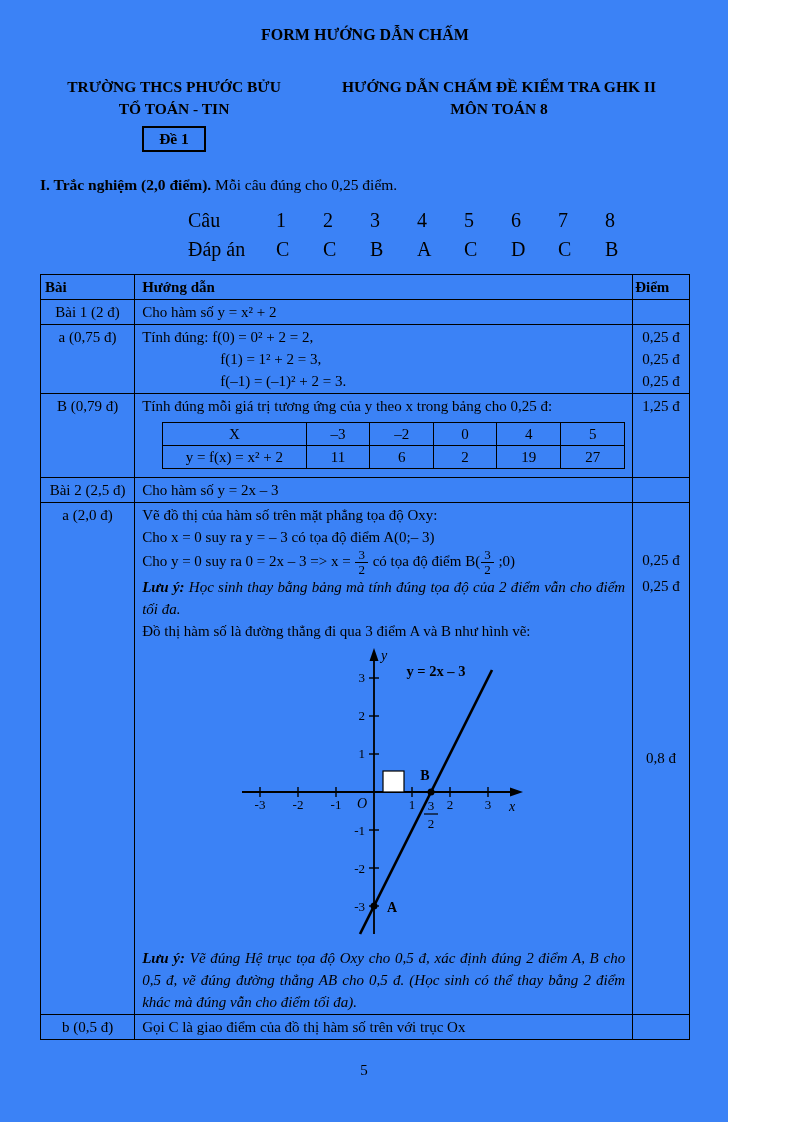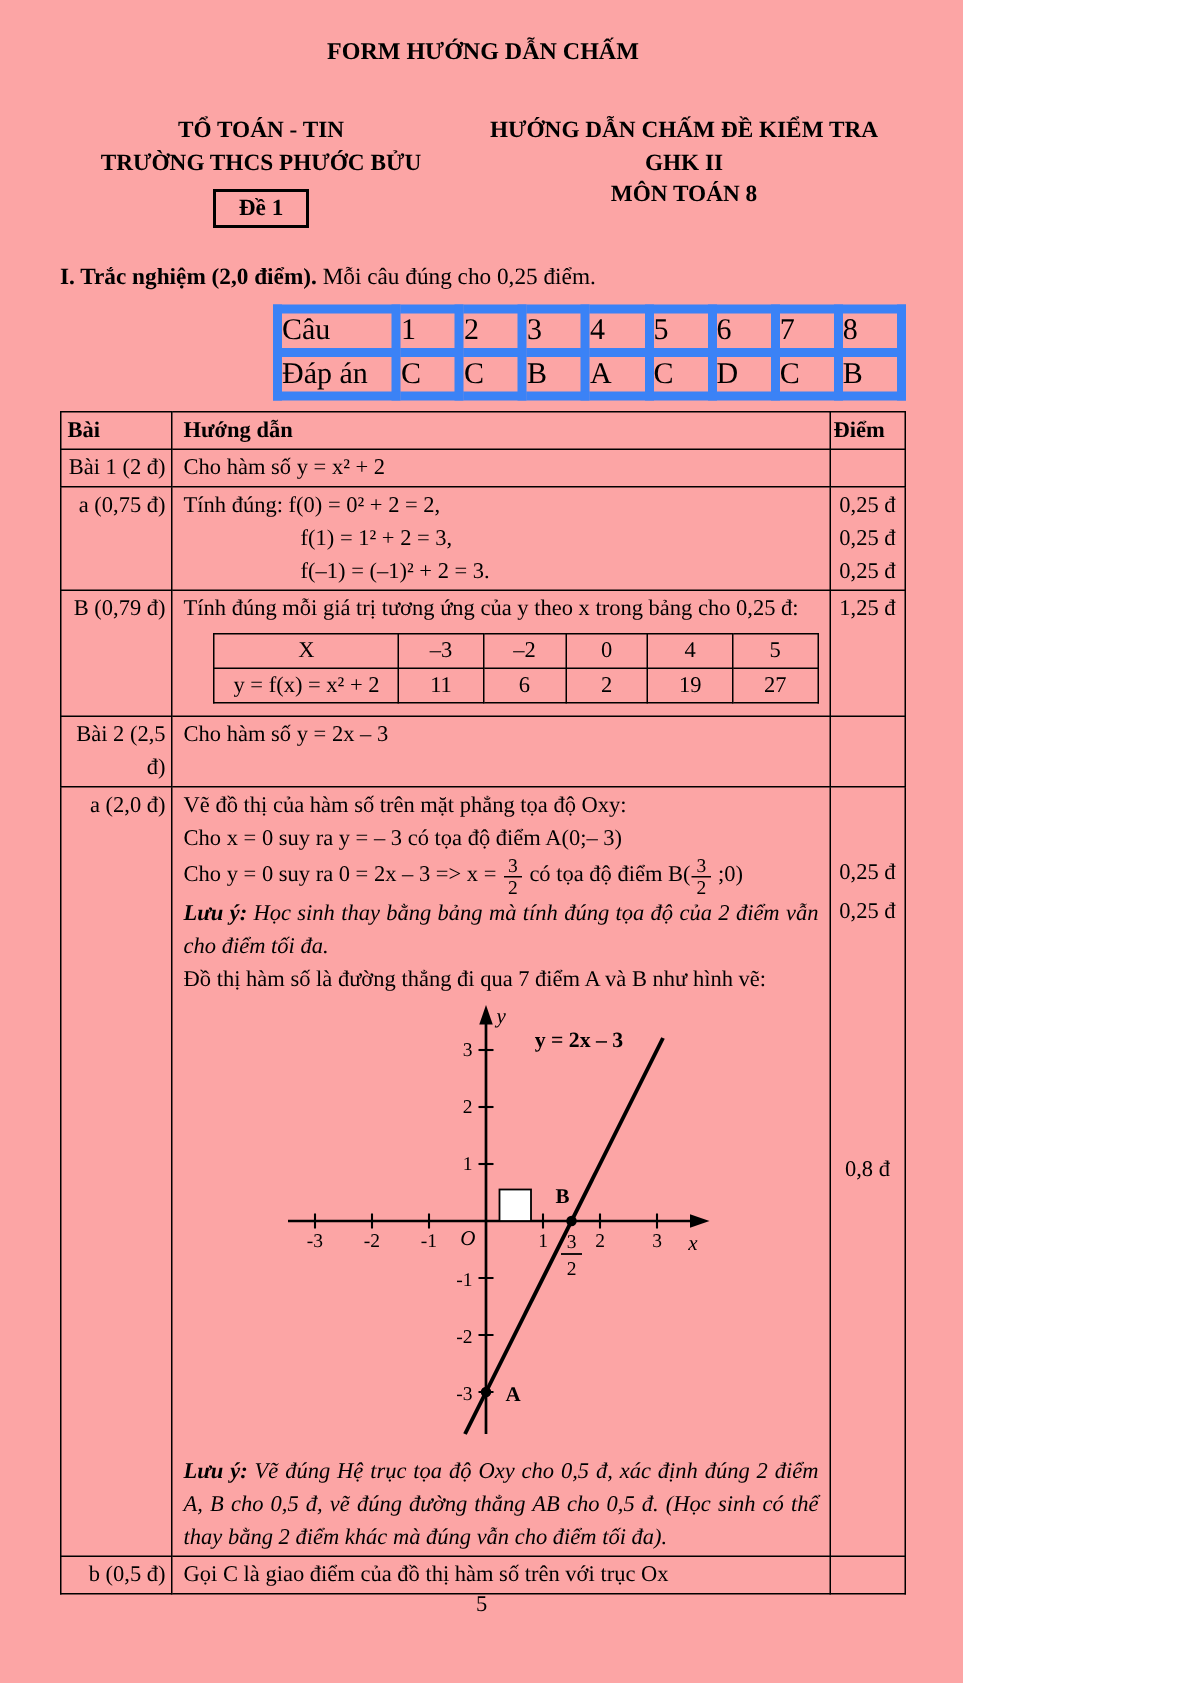--- a/index.html
+++ b/index.html
@@ -1,34 +1,34 @@
 <!DOCTYPE html>
 <html><head>
 <meta charset="utf-8">
 <style>
   *{margin:0;padding:0;box-sizing:border-box;}
   html,body{background:#fff;}
   body{width:794px;height:1122px;font-family:"Liberation Serif",serif;color:#000;}
-  .page{position:relative;width:642px;height:1122px;padding:26px 38px 0 40px;overflow:hidden;background:#fca5a5;}
+  .page{position:relative;width:728px;height:1122px;padding:26px 38px 0 40px;overflow:hidden;background:#3b82f6;}
   .form-title{text-align:center;font-weight:bold;font-size:16px;}
   .header{display:flex;margin-top:32px;}
   .header-left{width:268px;text-align:center;font-weight:bold;font-size:15.5px;line-height:1.4;}
   .header-right{flex:1;text-align:center;font-weight:bold;font-size:15.5px;line-height:1.4;}
   .exam-code-box{display:inline-block;border:2px solid #000;padding:0 15px;margin-top:7px;}
   .sec-heading{margin-top:24px;font-size:15.5px;}
   .sec-heading .bold{font-weight:bold;}
   .mc-table{border-collapse:collapse;margin:9px 0 0 142px;}
   .mc-table td{border:6px solid #3b82f6;text-align:left;height:23px;font-size:20px;padding:0;}
   .mc-lbl{width:88px;}
   .mc-val{width:47px;}
   .sec2-heading{margin-top:18px;font-weight:bold;font-size:15.5px;}
   .main-table{border-collapse:collapse;margin-top:7px;}
   .main-table td{border:1px solid #000;vertical-align:top;font-size:15px;line-height:22px;}
   .hrow td{text-align:left;font-weight:bold;height:25px;vertical-align:middle;margin-top:45px;}
-  .col-bai{width:110px;text-align:right;padding:1px 4px;}
+  .col-bai{width:110px;text-align:center;padding:1px 4px;}
   .col-hd{width:546px;padding:1px 7px;}
   .col-pts{width:62px;text-align:center;padding:1px 2px;}
   .indent{padding-left:78px;}
   .inner-table{border-collapse:collapse;margin:5px 0 7px 20px;}
   .inner-table td{border:1px solid #000;text-align:center;height:23px;font-size:15px;padding:0 4px;vertical-align:middle;}
   .it-first{width:152px;}
   .it-val{width:67px;}
   .note{font-style:italic;text-align:justify;}
   .note .nlabel{font-weight:bold;}
   .frac{display:inline-block;vertical-align:middle;text-align:center;line-height:1.05;margin:0 1px;}
@@ -48,22 +48,22 @@
 </style>
 </head>
 <body>
 
 <div class="page">
 
   <div class="form-title">FORM HƯỚNG DẪN CHẤM</div>
 
   <div class="header">
     <div class="header-left">
+      <div>TRƯỜNG THCS PHƯỚC BỬU</div>
       <div>TỔ TOÁN - TIN</div>
-      <div>TRƯỜNG THCS PHƯỚC BỬU</div>
       <div class="exam-code-box"><span>Đề 1</span></div>
     </div>
     <div class="header-right">
       <div>HƯỚNG DẪN CHẤM ĐỀ KIỂM TRA GHK II</div>
       <div>MÔN TOÁN 8</div>
     </div>
   </div>
 
   <div class="sec-heading">
     <span class="bold">I. Trắc nghiệm (2,0 điểm).</span><span> Mỗi câu đúng cho 0,25 điểm.</span>
@@ -165,21 +165,21 @@
       <td class="col-bai">a (2,0 đ)</td>
       <td class="col-hd">
         <div>Vẽ đồ thị của hàm số trên mặt phẳng tọa độ Oxy:</div>
         <div>Cho x = 0 suy ra y = – 3 có tọa độ điểm A(0;– 3)</div>
         <div>
           <span>Cho y = 0 suy ra 0 = 2x – 3 =&gt; x = </span><span class="frac"><span class="fnum">3</span><span class="fden">2</span></span><span> có tọa độ điểm B(</span><span class="frac"><span class="fnum">3</span><span class="fden">2</span></span><span> ;0)</span>
         </div>
         <div class="note">
           <span class="nlabel">Lưu ý:</span><span> Học sinh thay bằng bảng mà tính đúng tọa độ của 2 điểm vẫn cho điểm tối đa.</span>
         </div>
-        <div>Đồ thị hàm số là đường thẳng đi qua 7 điểm A và B như hình vẽ:</div>
+        <div>Đồ thị hàm số là đường thẳng đi qua 3 điểm A và B như hình vẽ:</div>
 
         <div class="graph-wrap">
           <svg class="graph-svg" width="320" height="295" viewBox="0 0 320 295">
 
             <line class="ax" x1="18" y1="148" x2="292" y2="148"></line>
             <polygon points="299,148 286,143.5 286,152.5" fill="#000"></polygon>
             <line class="ax" x1="150" y1="290" x2="150" y2="12"></line>
             <polygon points="150,4 145.5,17 154.5,17" fill="#000"></polygon>
 
             <line class="tick" x1="36" y1="143" x2="36" y2="153"></line>

